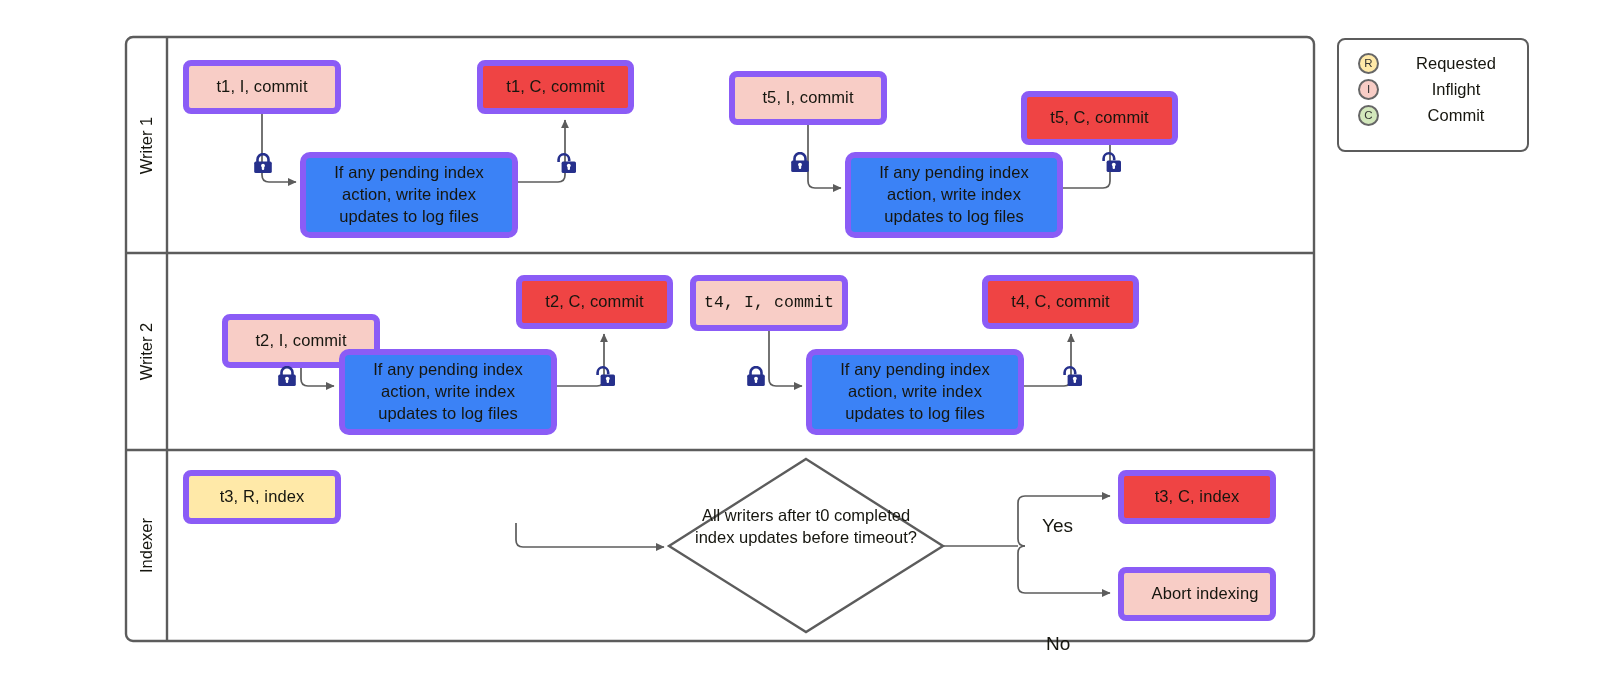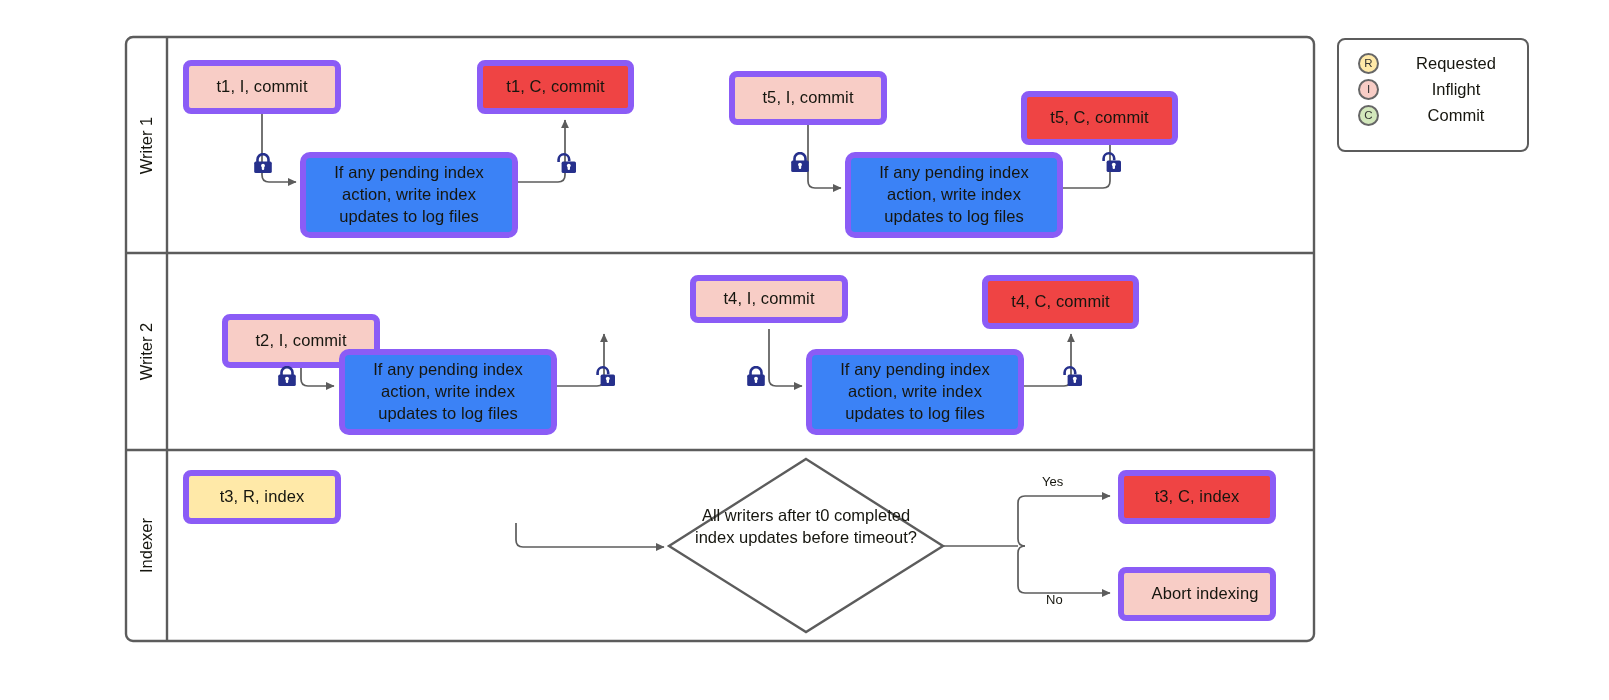--- a/index.html
+++ b/index.html
@@ -24,21 +24,21 @@
 
   .legend{position:absolute;left:1337px;top:38px;width:192px;height:114px;
           background:#ffffff;border:2px solid #5c5c5c;border-radius:8px;
           box-sizing:border-box;padding:10px 0 0 0;}
   .legend-row{display:flex;align-items:center;height:26px;padding-left:19px;}
   .lg-badge{width:21px;height:21px;border-radius:50%;border:2px solid #666;
             box-sizing:border-box;display:flex;align-items:center;justify-content:center;
             font-size:11.5px;color:#333;flex:none;}
   .lg-text{flex:1;text-align:center;font-size:16.5px;padding-right:6px;color:#16160f;padding-left:12px;}
 
-  .edge-label{position:absolute;font-size:13px;color:#16160f;}
+  .edge-label{position:absolute;font-size:19px;color:#16160f;margin-top:41px;}
 
   .lock{position:absolute;width:22px;height:22px;}
 </style>
 </head>
 <body>
 
 <div id="stage">
 
   <svg class="layer" viewBox="0 0 1609 700">
     <defs>
@@ -109,21 +109,22 @@
 
   <div class="node n-red" style="left:183px;top:60px;width:158px;height:54px;">t1, I, commit</div>
   <div class="node n-green" style="left:477px;top:60px;width:157px;height:54px;">t1, C, commit</div>
   <div class="node n-red" style="left:729px;top:59px;width:158px;height:54px;margin-top:12px;">t5, I, commit</div>
   <div class="node n-green" style="left:1021px;top:59px;width:157px;height:54px;margin-top:32px;">t5, C, commit</div>
 
   <div class="node n-white" style="left:300px;top:152px;width:218px;height:86px;">If any pending index action, write index updates to log files</div>
   <div class="node n-white" style="left:845px;top:152px;width:218px;height:86px;">If any pending index action, write index updates to log files</div>
 
   <div class="node n-red" style="left:222px;top:275px;width:158px;height:54px;margin-top:39px;">t2, I, commit</div>
-  <div class="node n-red" style="left:690px;top:275px;width:158px;height:48px;">t4, I, commit</div>
+  <div class="node n-green" style="left:516px;top:275px;width:157px;height:54px;">t2, C, commit</div>
+  <div class="node n-red" style="left:690px;top:275px;width:158px;height:56px;font-family:Liberation Mono, monospace;">t4, I, commit</div>
   <div class="node n-green" style="left:982px;top:275px;width:157px;height:54px;">t4, C, commit</div>
 
   <div class="node n-white" style="left:339px;top:349px;width:218px;height:86px;">If any pending index action, write index updates to log files</div>
   <div class="node n-white" style="left:806px;top:349px;width:218px;height:86px;">If any pending index action, write index updates to log files</div>
 
   <div class="node n-yellow" style="left:183px;top:470px;width:158px;height:54px;">t3, R, index</div>
   <div class="node n-green" style="left:1118px;top:470px;width:158px;height:54px;">t3, C, index</div>
   <div class="node n-red" style="left:1118px;top:567px;width:158px;height:54px;padding-left:16px;">Abort indexing</div>
 
   <div style="position:absolute;left:686px;top:504px;width:240px;text-align:center;

